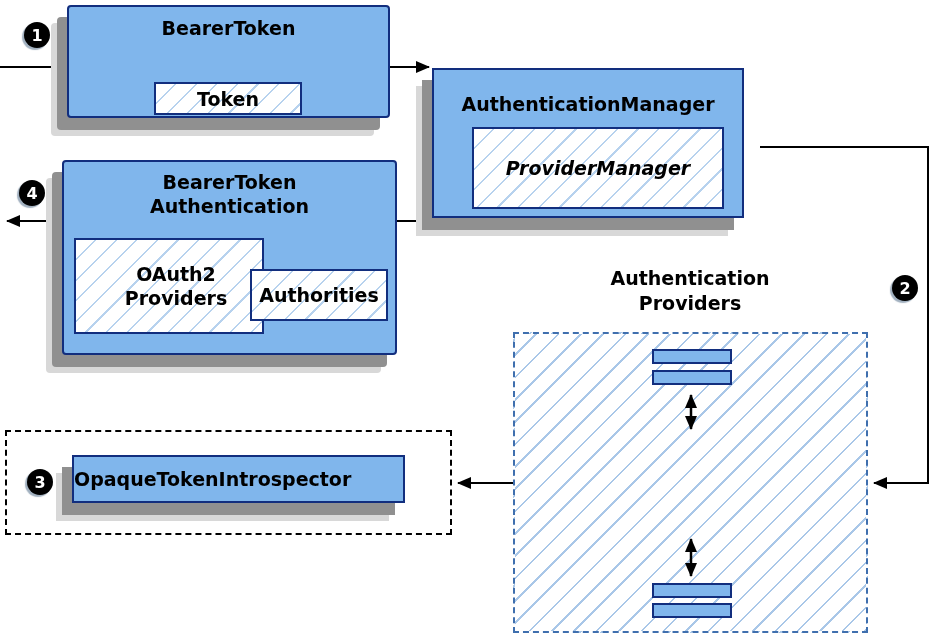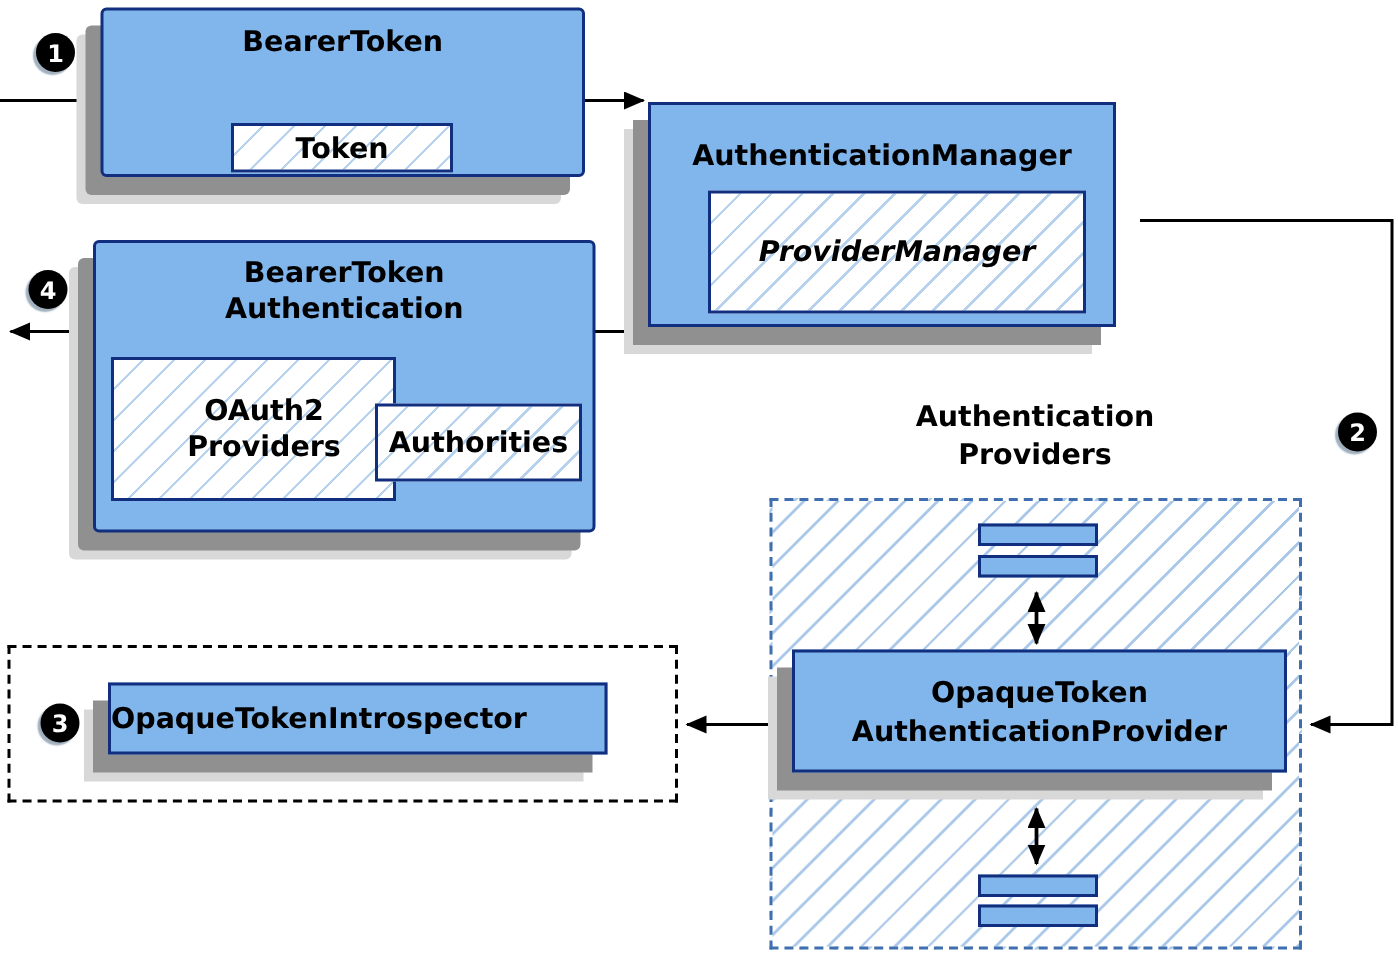--- a/index.html
+++ b/index.html
@@ -124,24 +124,20 @@
   </div>
 
   <div class="free-label" style="left:590px; top:266px; width:200px;">
     <span class="tline">Authentication</span>
     <span class="tline">Providers</span>
   </div>
 
   <div class="bar" style="left:652px; top:349px; width:80px; height:15px;"></div>
   <div class="bar" style="left:652px; top:370px; width:80px; height:15px;"></div>
 
-  <div class="node shadowed" style="left:528px; top:433px; width:330px; height:82px; padding-top:14px; line-height:26px;">
-    <span class="tline">OpaqueToken</span>
-    <span class="tline">AuthenticationProvider</span>
-  </div>
 
   <div class="bar" style="left:652px; top:583px; width:80px; height:15px;"></div>
   <div class="bar" style="left:652px; top:603px; width:80px; height:15px;"></div>
 
   <div class="node shadowed centered-v" style="left:72px; top:455px; width:333px; height:48px;">
     <span>OpaqueTokenIntrospector</span>
   </div>
 
 </div>
 

